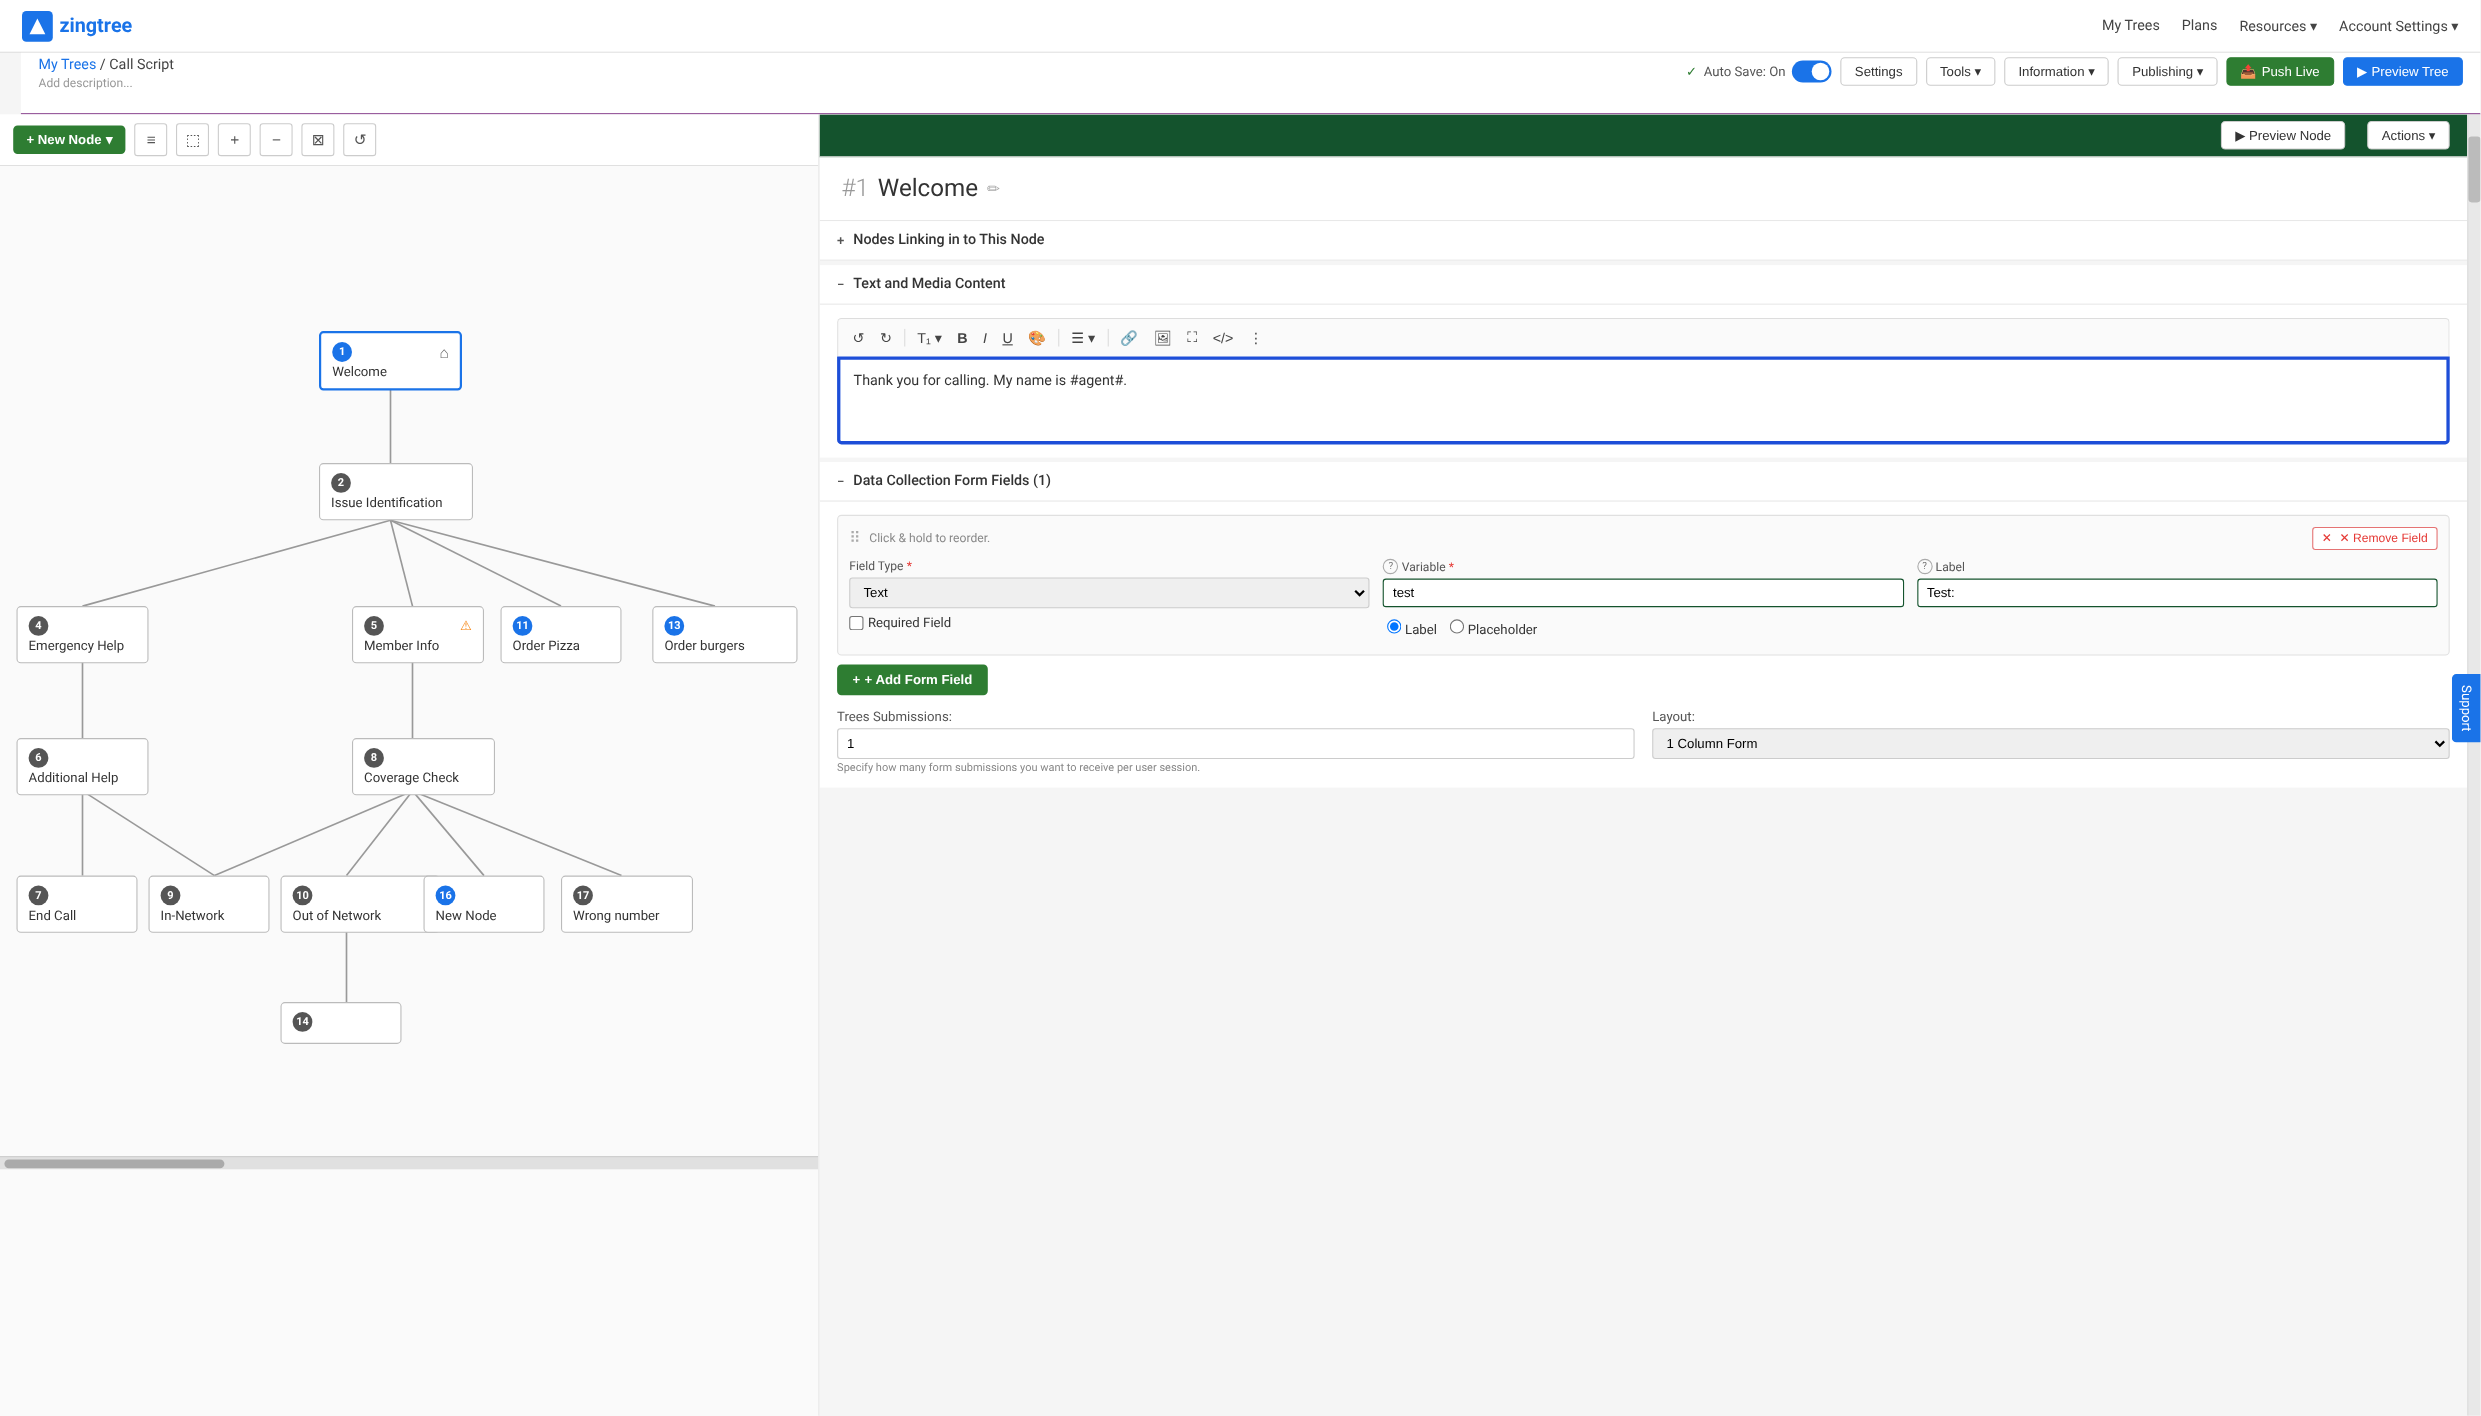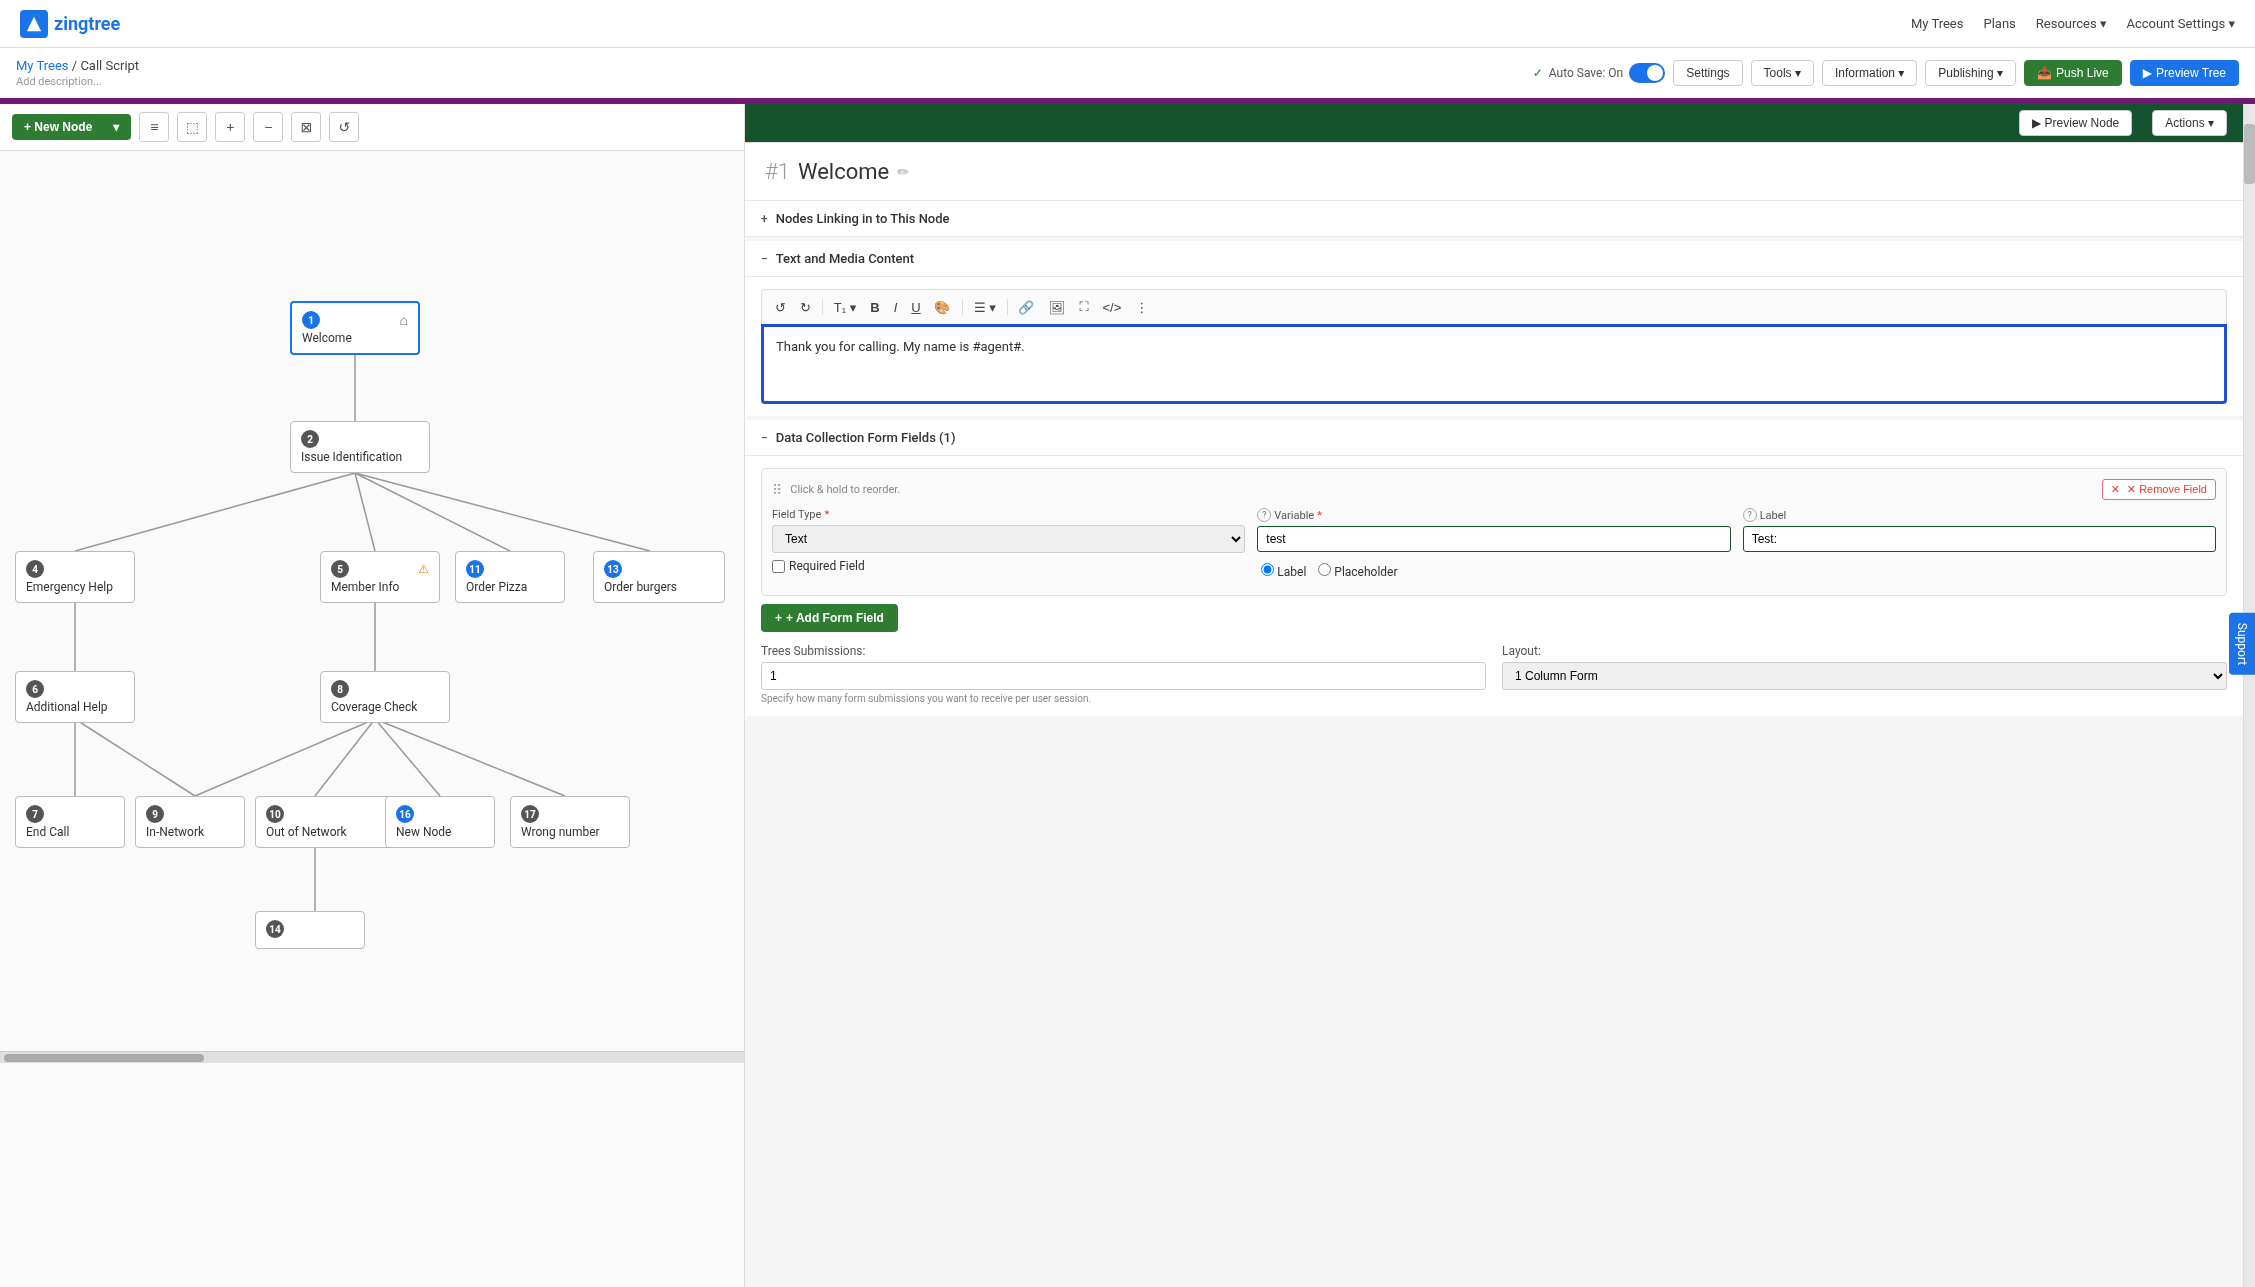--- a/index.html
+++ b/index.html
@@ -7,40 +7,40 @@
 
     
     .top-nav { background: #fff; border-bottom: 1px solid #ddd; padding: 0 20px; height: 48px; display: flex; align-items: center; justify-content: space-between; }
     .top-nav-logo { display: flex; align-items: center; gap: 6px; font-weight: 700; font-size: 18px; color: #1a73e8; }
     .logo-icon { width: 28px; height: 28px; background: #1a73e8; border-radius: 4px; display: flex; align-items: center; justify-content: center; }
     .logo-icon svg { fill: white; width: 18px; height: 18px; }
     .top-nav-links { display: flex; align-items: center; gap: 20px; font-size: 13px; color: #444; }
     .top-nav-links span { cursor: pointer; }
 
     
-    .breadcrumb-bar { background: #fff; border-bottom: 6px solid #701a75; padding: 4px 16px 4px 16px; display: flex; align-items: center; justify-content: space-between; min-height: 56px; }
+    .breadcrumb-bar { background: #fff; border-bottom: 1px solid #701a75; padding: 4px 16px 4px 16px; display: flex; align-items: flex-start; justify-content: space-between; min-height: 56px; margin-left: 19px; }
     .breadcrumb-left { display: flex; flex-direction: column; }
     .breadcrumb { font-size: 13px; color: #444; }
     .breadcrumb a { color: #1a73e8; text-decoration: none; }
     .breadcrumb-desc { font-size: 11px; color: #999; margin-top: 2px; }
     .breadcrumb-right { display: flex; align-items: center; gap: 8px; }
     .autosave { display: flex; align-items: center; gap: 6px; font-size: 12px; color: #555; }
     .toggle { width: 36px; height: 20px; background: #1a73e8; border-radius: 10px; position: relative; cursor: pointer; }
     .toggle-knob { width: 16px; height: 16px; background: white; border-radius: 50%; position: absolute; top: 2px; right: 2px; }
     .btn { padding: 5px 12px; border-radius: 4px; border: 1px solid #ccc; background: #fff; cursor: pointer; font-size: 12px; color: #333; display: flex; align-items: center; gap: 4px; }
     .btn-preview { background: #1a73e8; color: white; border-color: #1a73e8; }
     .btn-green { background: #2e7d32; color: white; border-color: #2e7d32; }
 
     
     .main-layout { display: flex; height: calc(100vh - 104px); }
 
     
     .tree-panel { width: 745px; min-width: 745px; background: #fff; border-right: 1px solid #ddd; display: flex; flex-direction: column; overflow: hidden; }
     .tree-toolbar { padding: 8px 12px; border-bottom: 1px solid #e0e0e0; display: flex; align-items: center; gap: 8px; background: #fff; }
-    .btn-new-node { background: #2e7d32; color: white; border: none; padding: 6px 12px; border-radius: 4px; cursor: pointer; font-size: 12px; font-weight: 600; display: flex; align-items: center; gap: 21px; }
+    .btn-new-node { background: #2e7d32; color: white; border: none; padding: 6px 12px; border-radius: 4px; cursor: pointer; font-size: 12px; font-weight: 600; display: flex; align-items: center; gap: 4px; }
     .icon-btn { width: 30px; height: 30px; border: 1px solid #ccc; background: #fff; border-radius: 3px; cursor: pointer; display: flex; align-items: center; justify-content: center; font-size: 14px; color: #555; }
     .tree-canvas { flex: 1; overflow: auto; position: relative; background: #fafafa; }
     .tree-canvas-inner { width: 740px; min-height: 900px; position: relative; padding: 20px; }
 
     
     .node { position: absolute; background: #fff; border: 1px solid #bbb; border-radius: 4px; padding: 8px 10px; font-size: 12px; cursor: pointer; min-width: 110px; }
     .node.selected { border: 2px solid #1a73e8; }
     .node.home { border: 2px solid #1a73e8; }
     .node-num { display: inline-flex; align-items: center; justify-content: center; width: 18px; height: 18px; border-radius: 50%; background: #888; color: white; font-size: 10px; font-weight: bold; margin-right: 4px; }
     .node-num.blue { background: #1a73e8; }

